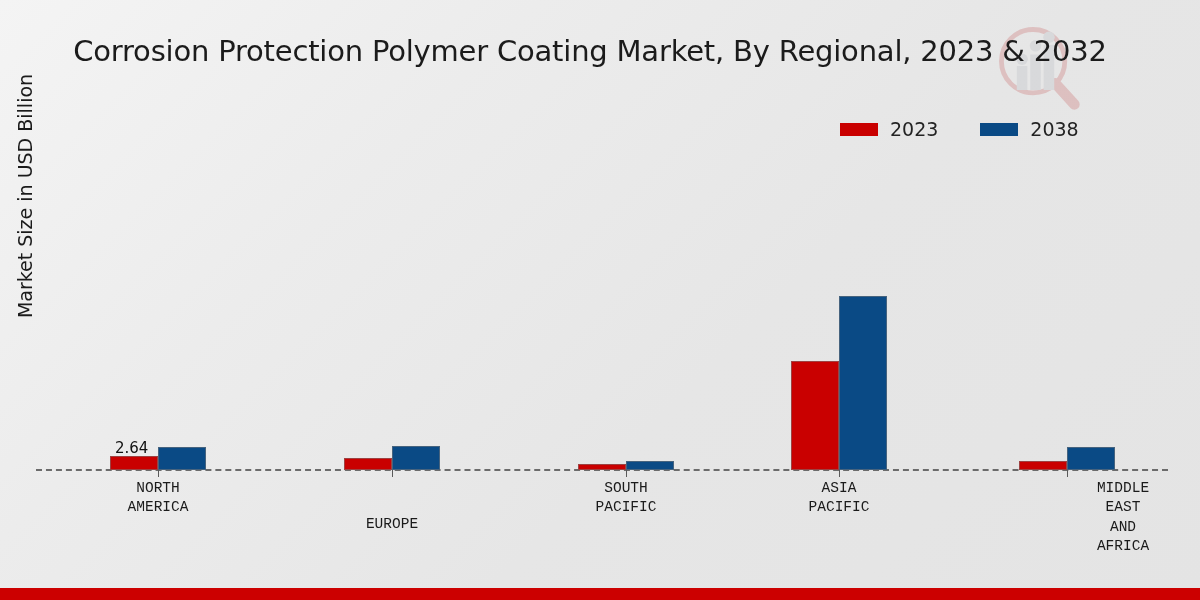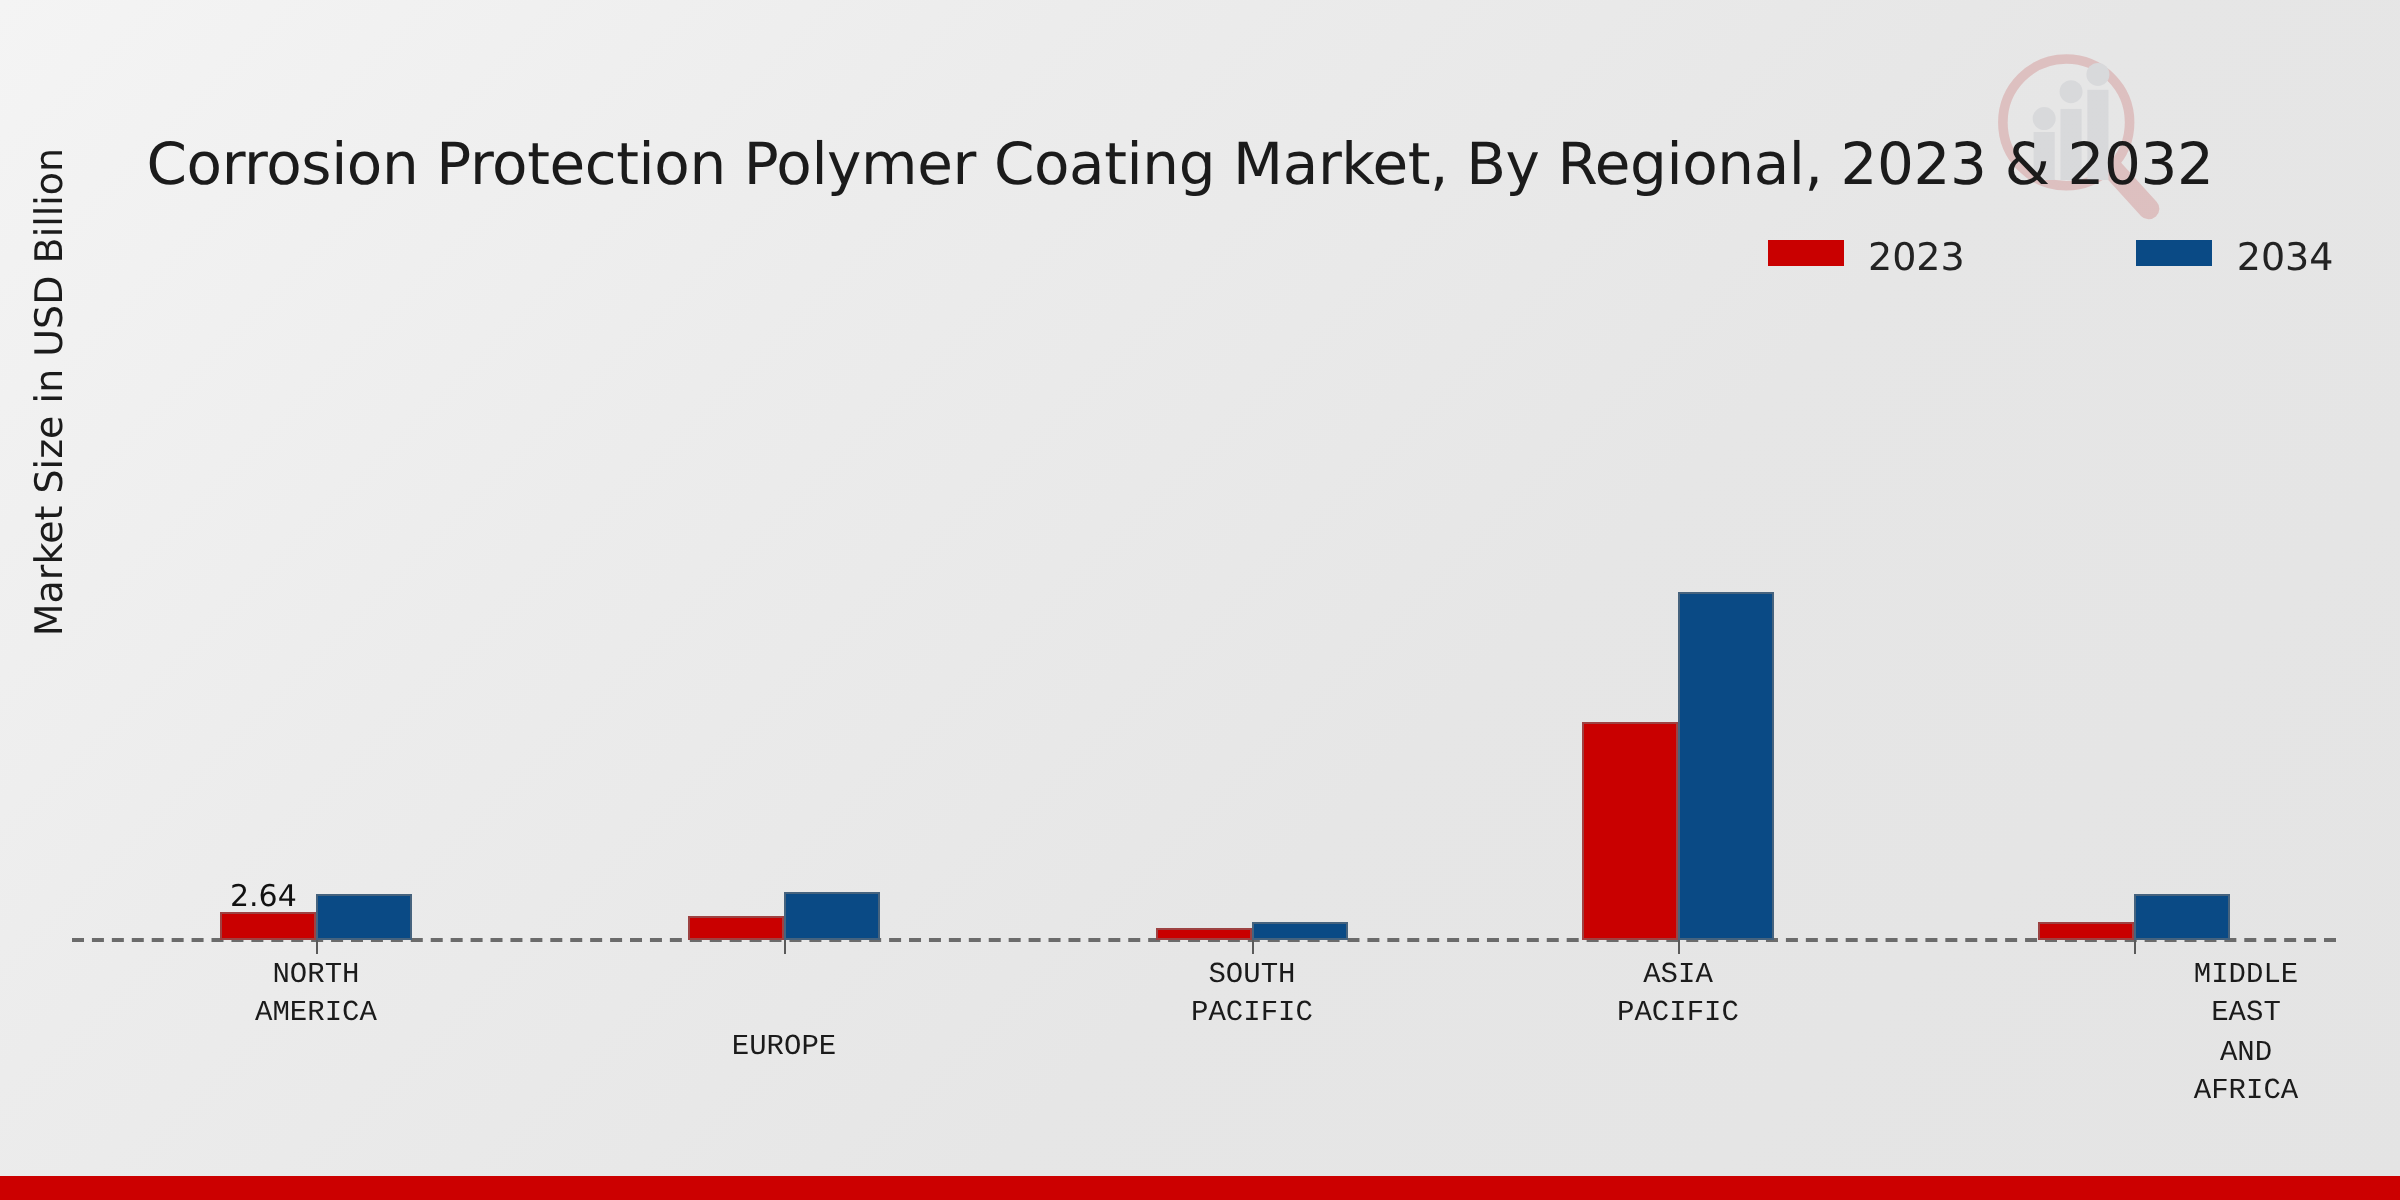--- a/index.html
+++ b/index.html
@@ -37,36 +37,35 @@
     left: 0;
     top: 34px;
     width: 1180px;
     text-align: center;
     font-family: "DejaVu Sans", sans-serif;
     font-size: 29px;
     font-weight: 400;
     color: #1b1b1b;
     letter-spacing: -0.2px;
     white-space: nowrap;
-    margin-top: 31px;
   }
 
   
   #legend {
     position: absolute;
     left: 840px;
     top: 120px;
     display: flex;
     align-items: center;
     gap: 42px;
   }
   .legend-item {
     display: flex;
+    align-items: center;
     gap: 12px;
-    margin-left: 44px;
   }
   .legend-swatch {
     width: 38px;
     height: 13px;
     display: block;
   }
   .legend-label {
     font-family: "DejaVu Sans", sans-serif;
     font-size: 19px;
     color: #232323;
@@ -164,21 +163,21 @@
 
   <div id="chart-title">Corrosion Protection Polymer Coating Market, By Regional, 2023 &amp; 2032</div>
 
   <div id="legend">
     <div class="legend-item">
       <span class="legend-swatch" style="background:#C90000;"></span>
       <span class="legend-label">2023</span>
     </div>
     <div class="legend-item">
       <span class="legend-swatch" style="background:#0A4A85;"></span>
-      <span class="legend-label">2034</span>
+      <span class="legend-label">2038</span>
     </div>
   </div>
 
   <div id="ylabel">Market Size in USD Billion</div>
 
   <div id="plot">
 
     <div id="baseline"></div>
 
     <div class="bar" style="left:110px; width:48px; top:456px; height:14px; background:#C90000;"></div>

